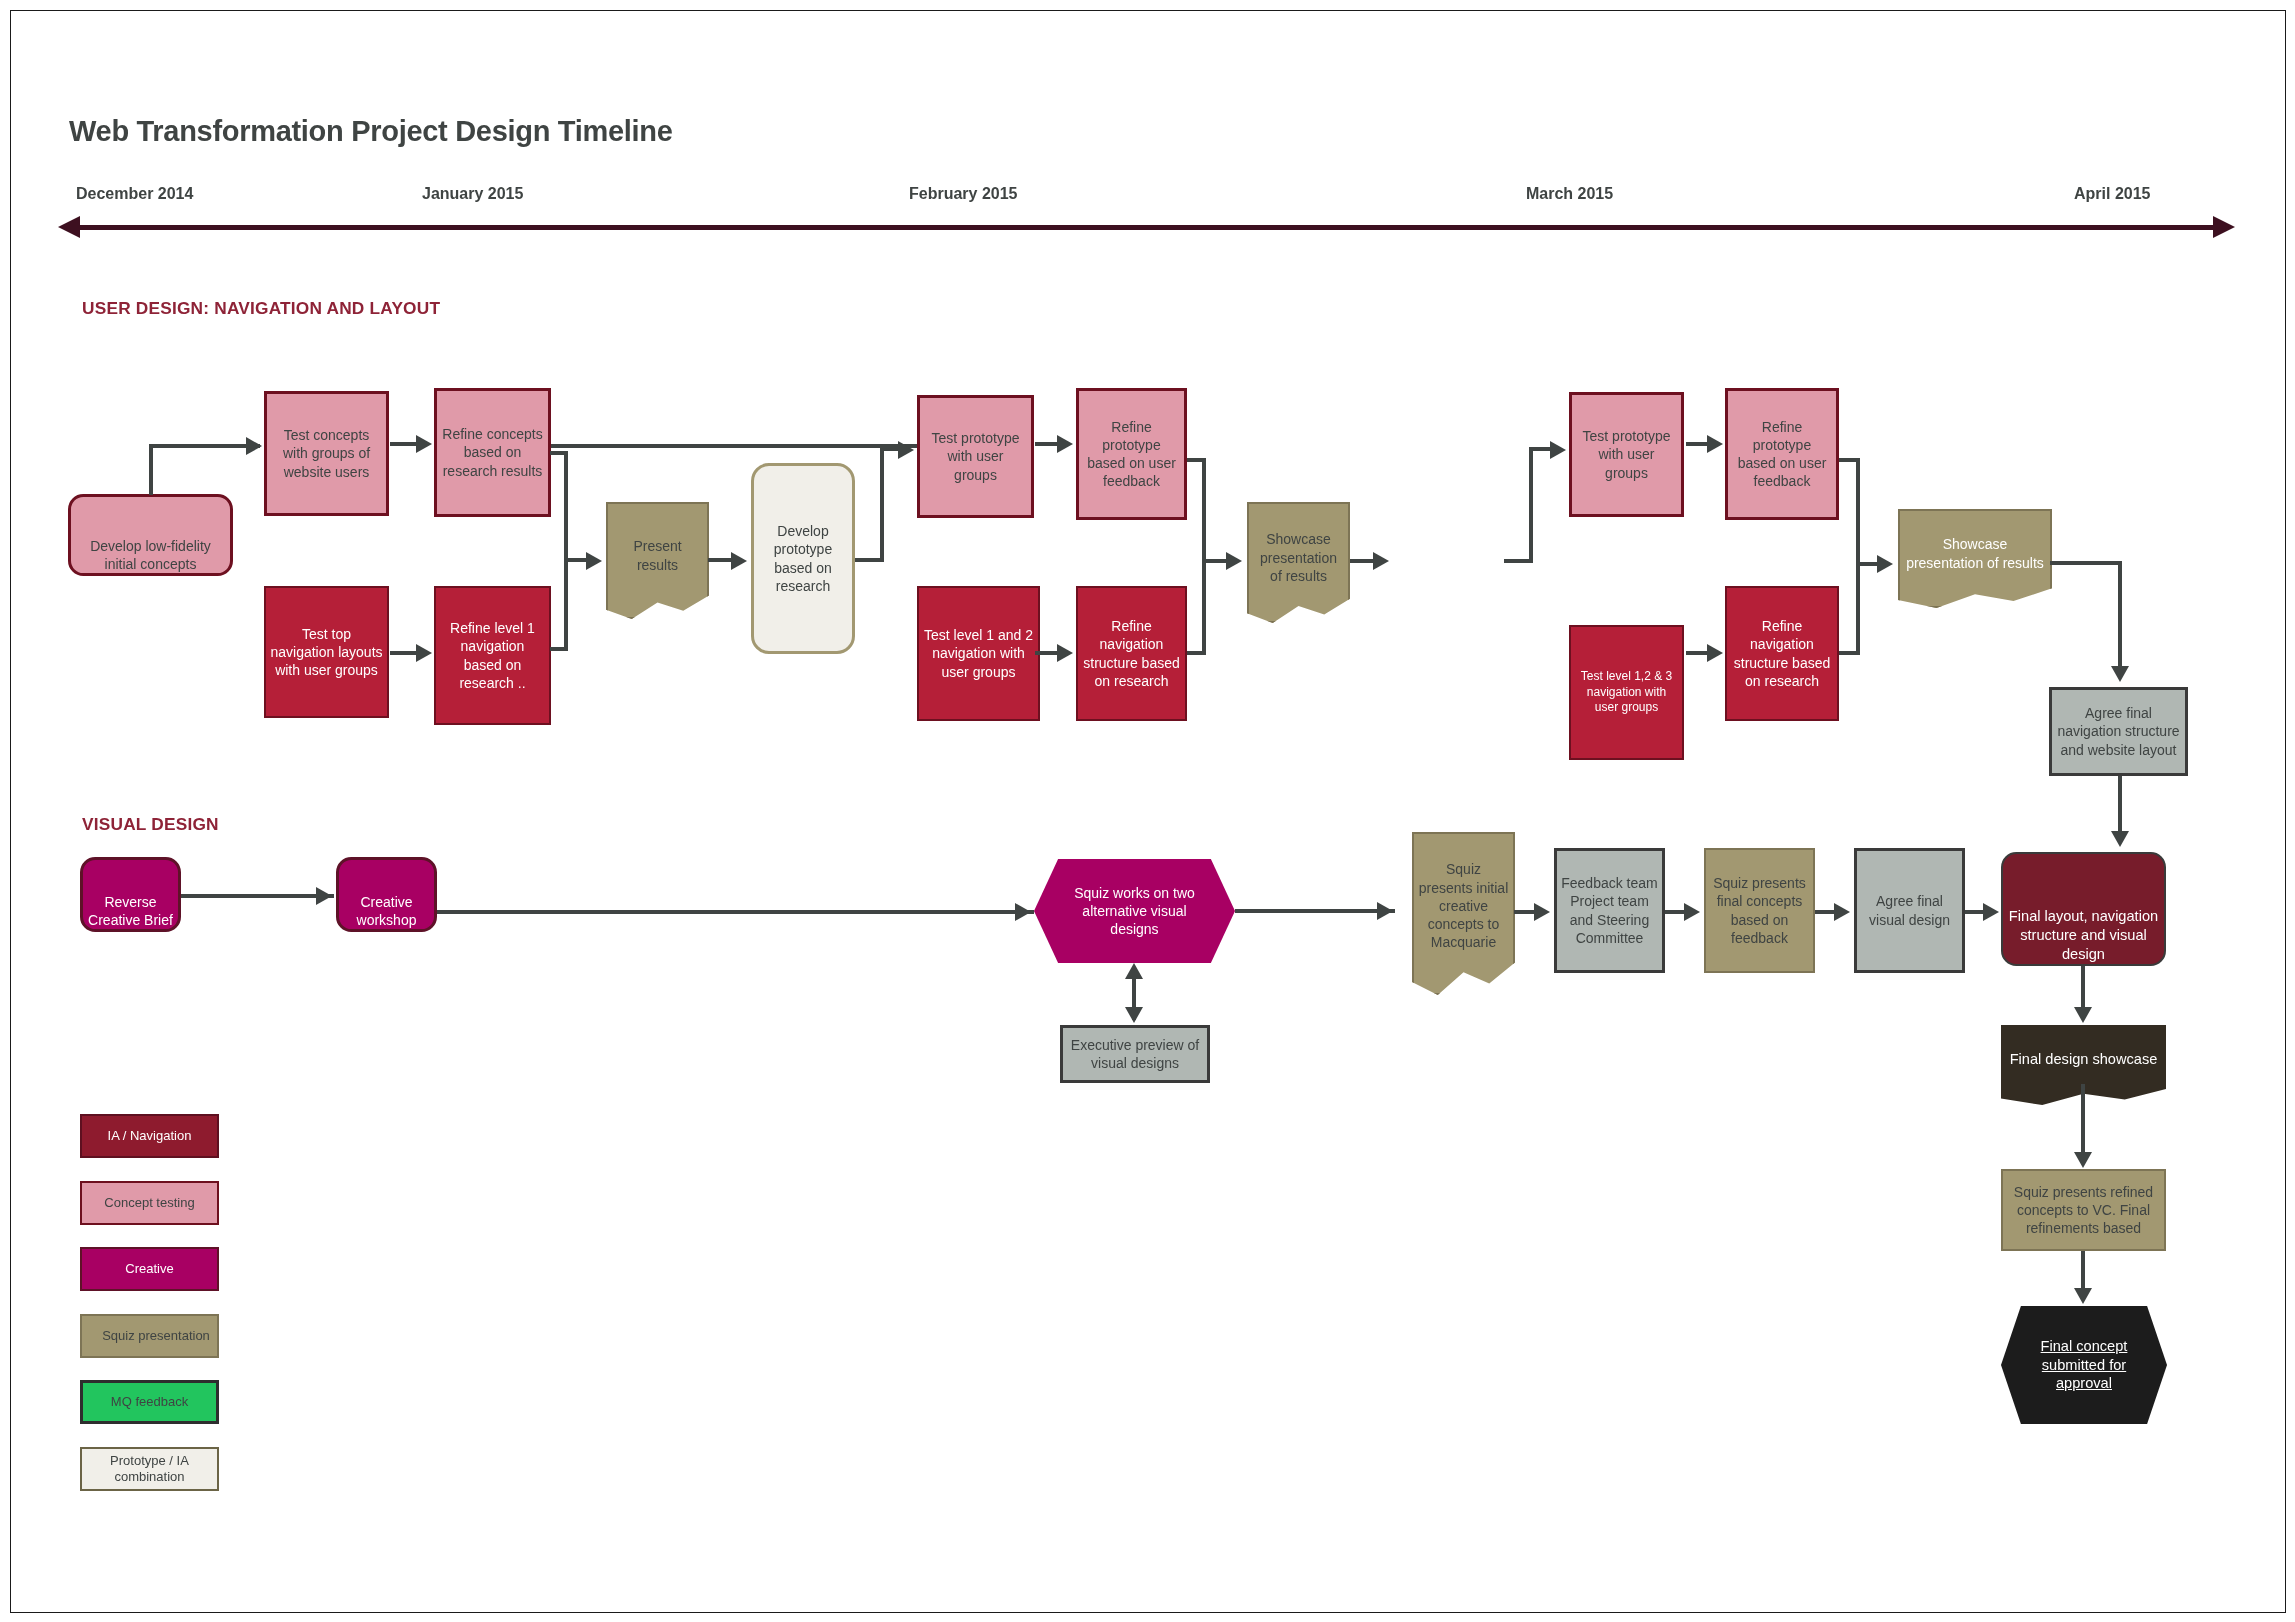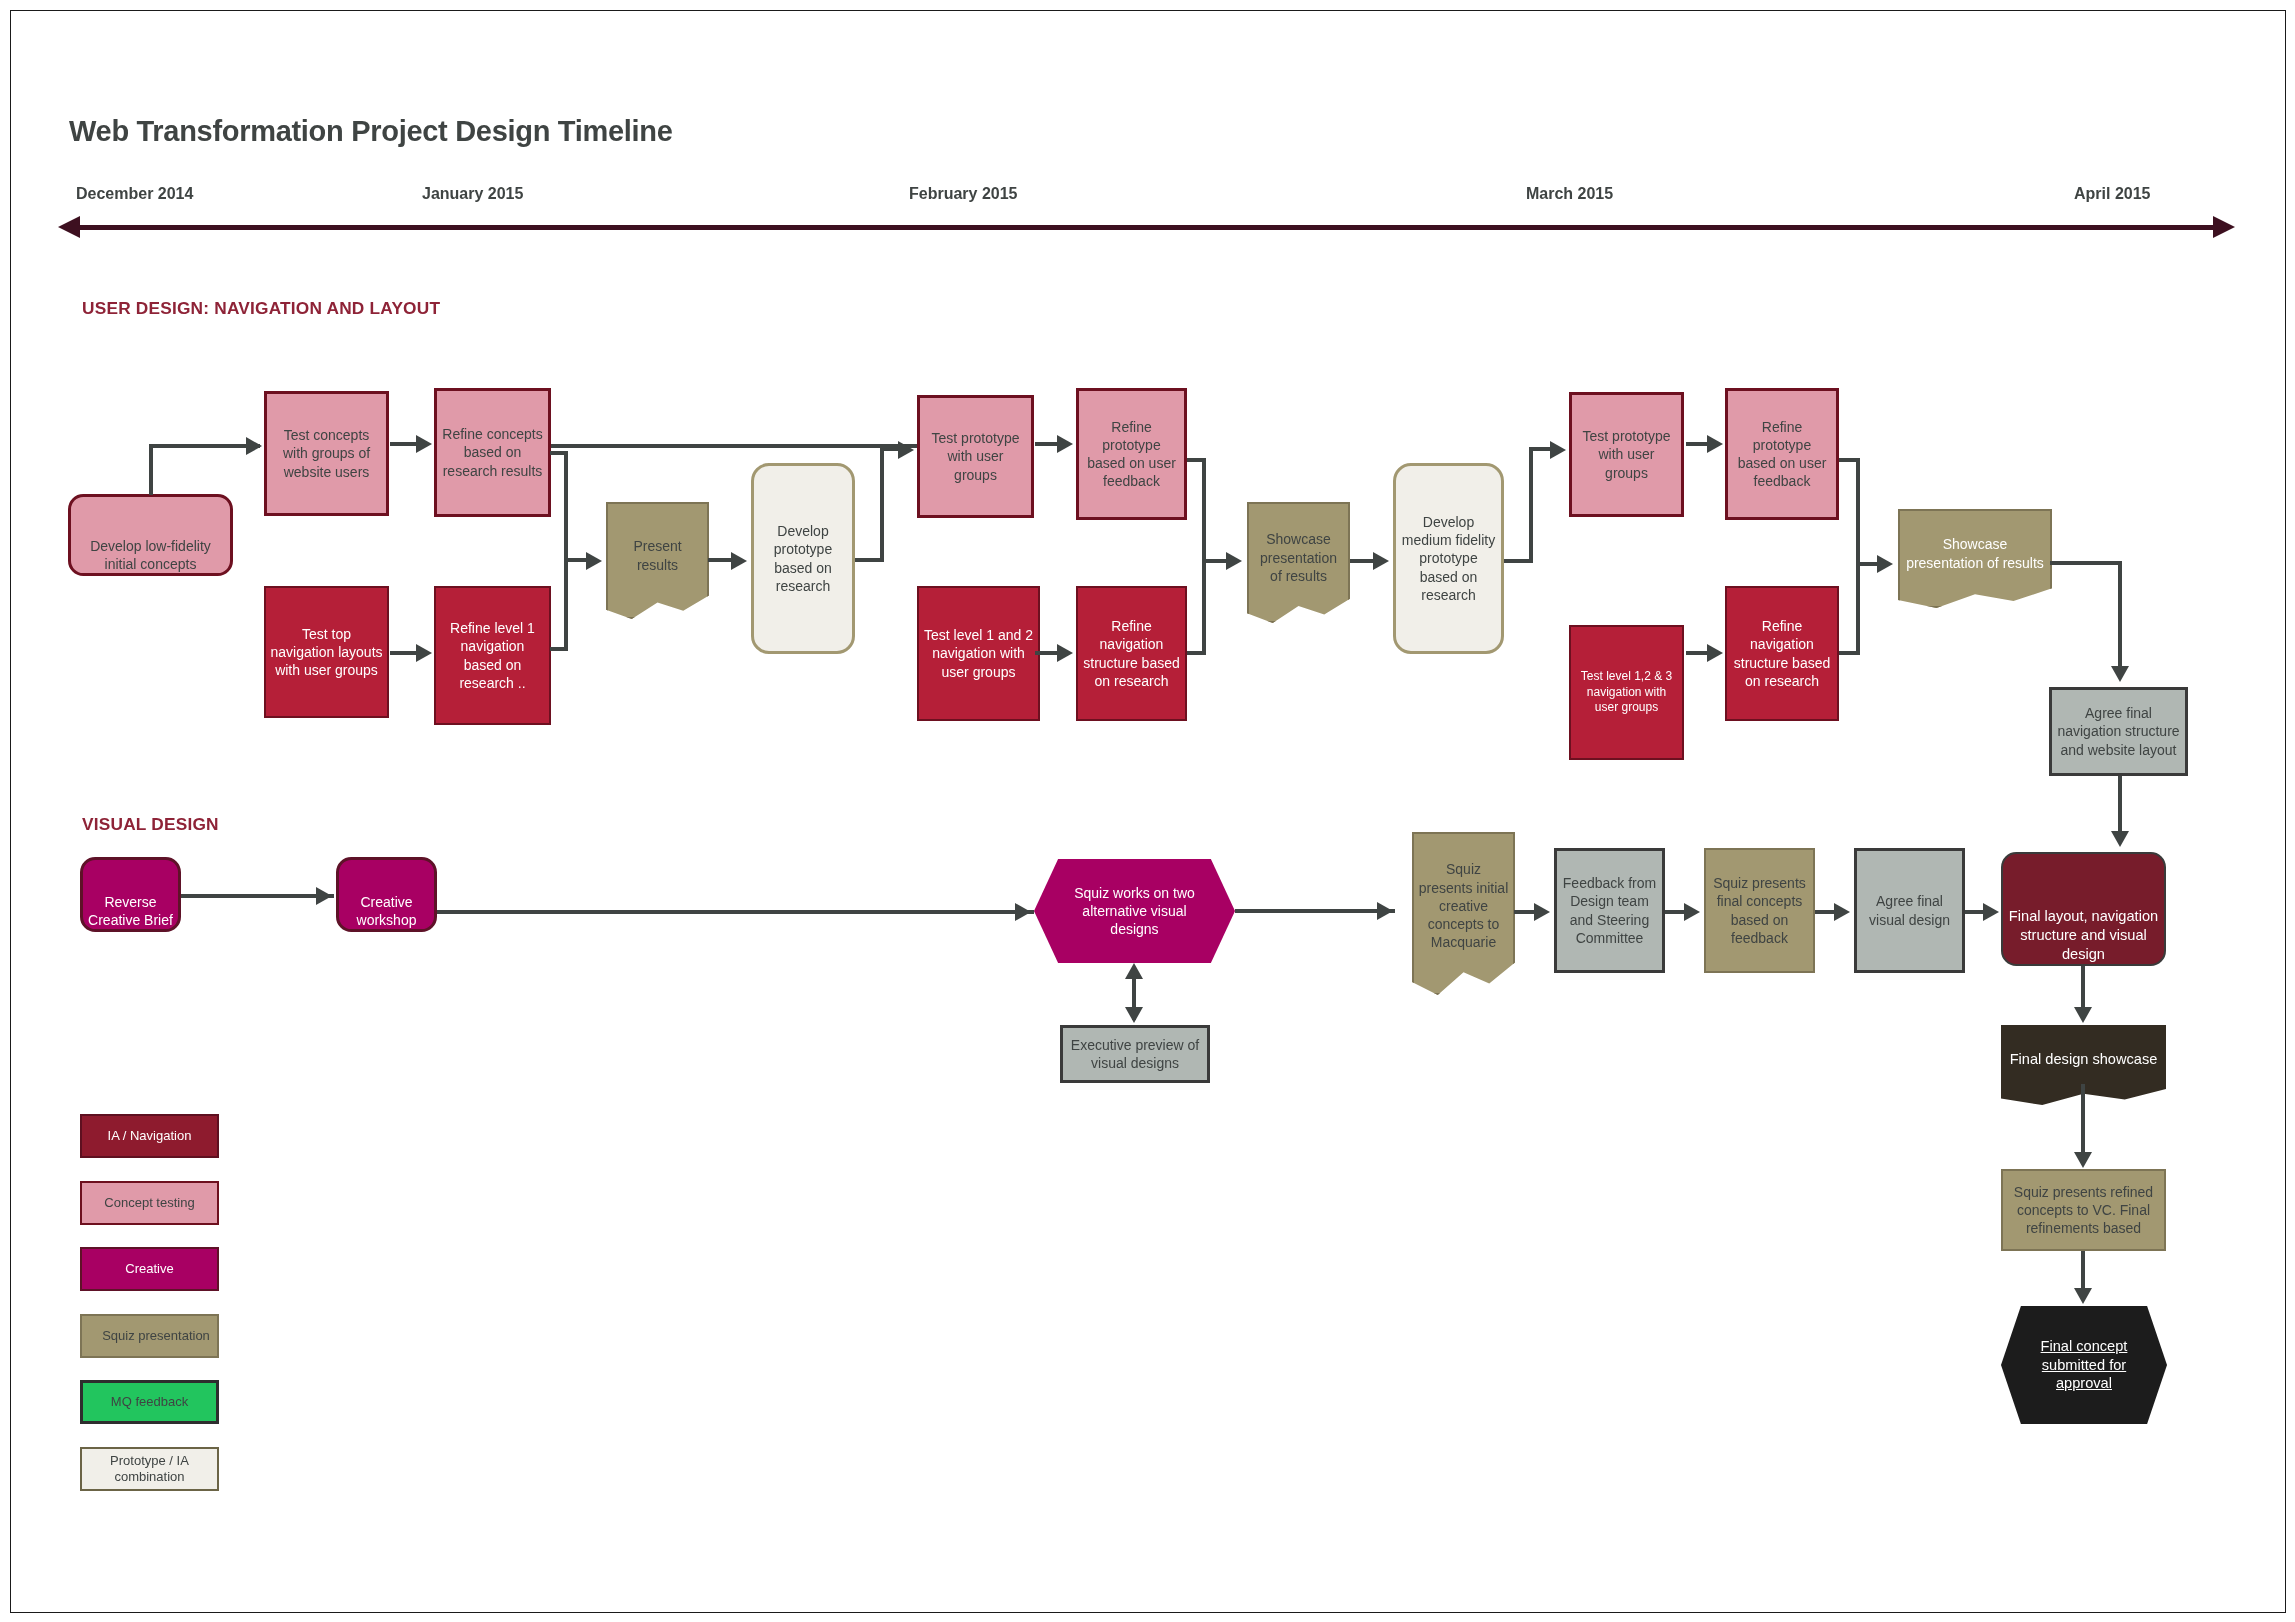--- a/index.html
+++ b/index.html
@@ -207,23 +207,20 @@
   <div class="ln ln-v" style="left:1202px; top:559px; height:96px;"></div>
   <div class="ln ln-h" style="left:1202px; top:559px; width:30.5px;"></div>
   <div class="ar-r" style="left:1226px; top:552px;"></div>
 
   <div class="node c-squiz doc" style="left:1247px; top:502px; width:103px; height:121px; font-size:14px;">
     <span style="margin-top:-9.7px;">Showcase presentation of results</span>
   </div>
   <div class="ln ln-h" style="left:1350px; top:559px; width:29px;"></div>
   <div class="ar-r" style="left:1373px; top:552px;"></div>
 
-  <div class="node c-proto rounded-lg" style="left:1393px; top:463px; width:111px; height:191px; font-size:14px;">
-    <span>Develop medium fidelity prototype based on research</span>
-  </div>
 
   <div class="ln ln-h" style="left:1504px; top:559px; width:29px;"></div>
   <div class="ln ln-v" style="left:1529px; top:447px; height:116px;"></div>
   <div class="ln ln-h" style="left:1529px; top:447px; width:25px;"></div>
   <div class="ar-r" style="left:1550px; top:441px;"></div>
 
   <div class="node c-concept" style="left:1569px; top:392px; width:115px; height:125px; font-size:14px;">
     <span>Test prototype with user groups</span>
   </div>
   <div class="ln ln-h" style="left:1686px; top:442px; width:26px;"></div>
@@ -292,21 +289,21 @@
   <div class="ln ln-h" style="left:1235px; top:909px; width:160px;"></div>
   <div class="ar-r" style="left:1377px; top:902px;"></div>
 
   <div class="node c-squiz doc" style="left:1412px; top:832px; width:103px; height:163px; font-size:14px;">
     <span style="margin-top:-15.3px;">Squiz presents initial creative concepts to Macquarie</span>
   </div>
   <div class="ln ln-h" style="left:1514px; top:910px; width:26px;"></div>
   <div class="ar-r" style="left:1534px; top:903px;"></div>
 
   <div class="node c-mq" style="left:1554px; top:848px; width:111px; height:125px; font-size:14px;">
-    <span>Feedback from Design team and Steering Committee</span>
+    <span>Feedback team Project team and Steering Committee</span>
   </div>
   <div class="ln ln-h" style="left:1665px; top:910px; width:25px;"></div>
   <div class="ar-r" style="left:1684px; top:903px;"></div>
 
   <div class="node c-squiz" style="left:1704px; top:848px; width:111px; height:125px; font-size:14px;">
     <span>Squiz presents final concepts based on feedback</span>
   </div>
   <div class="ln ln-h" style="left:1815px; top:910px; width:25px;"></div>
   <div class="ar-r" style="left:1834px; top:903px;"></div>
 

